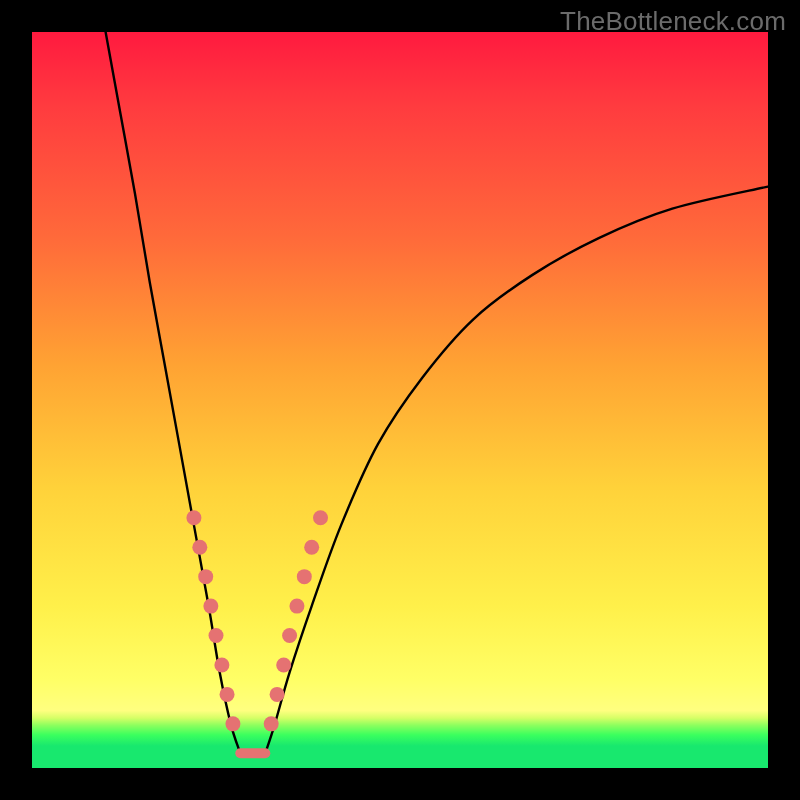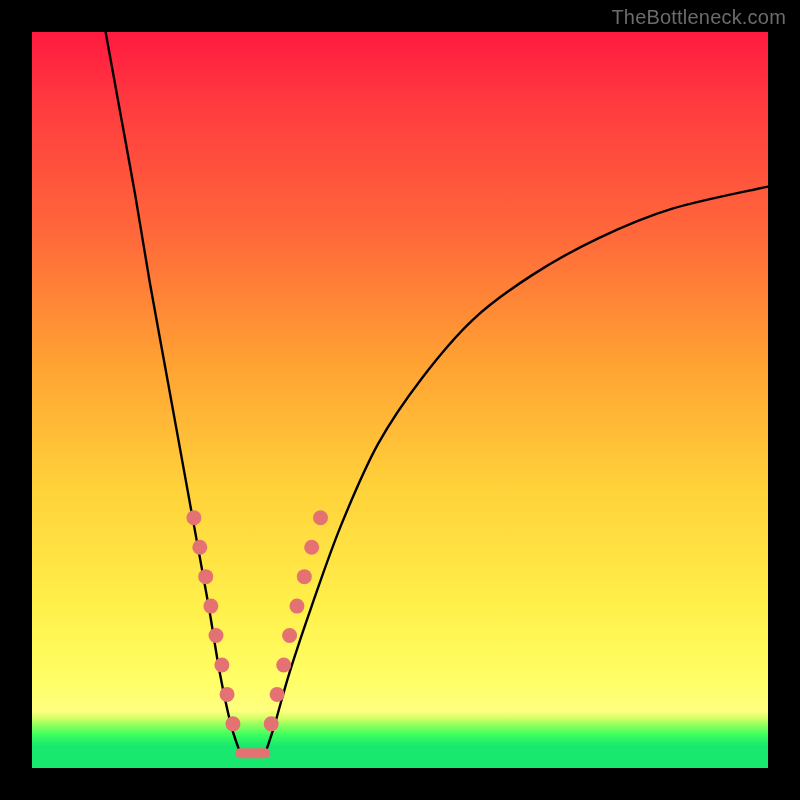--- a/index.html
+++ b/index.html
@@ -41,21 +41,21 @@
       #3bff5e 95.5%,
       #18e86e 97%,
       #18e86e 100%
     );
   }
   .watermark {
     position: absolute;
     top: 6px;
     right: 14px;
     color: #6b6b6b;
-    font-size: 20px;
+    font-size: 26px;
     font-weight: 500;
     letter-spacing: 0.2px;
     user-select: none;
   }
   svg.curves {
     position: absolute;
     left: 0;
     top: 0;
     width: 736px;
     height: 736px;

